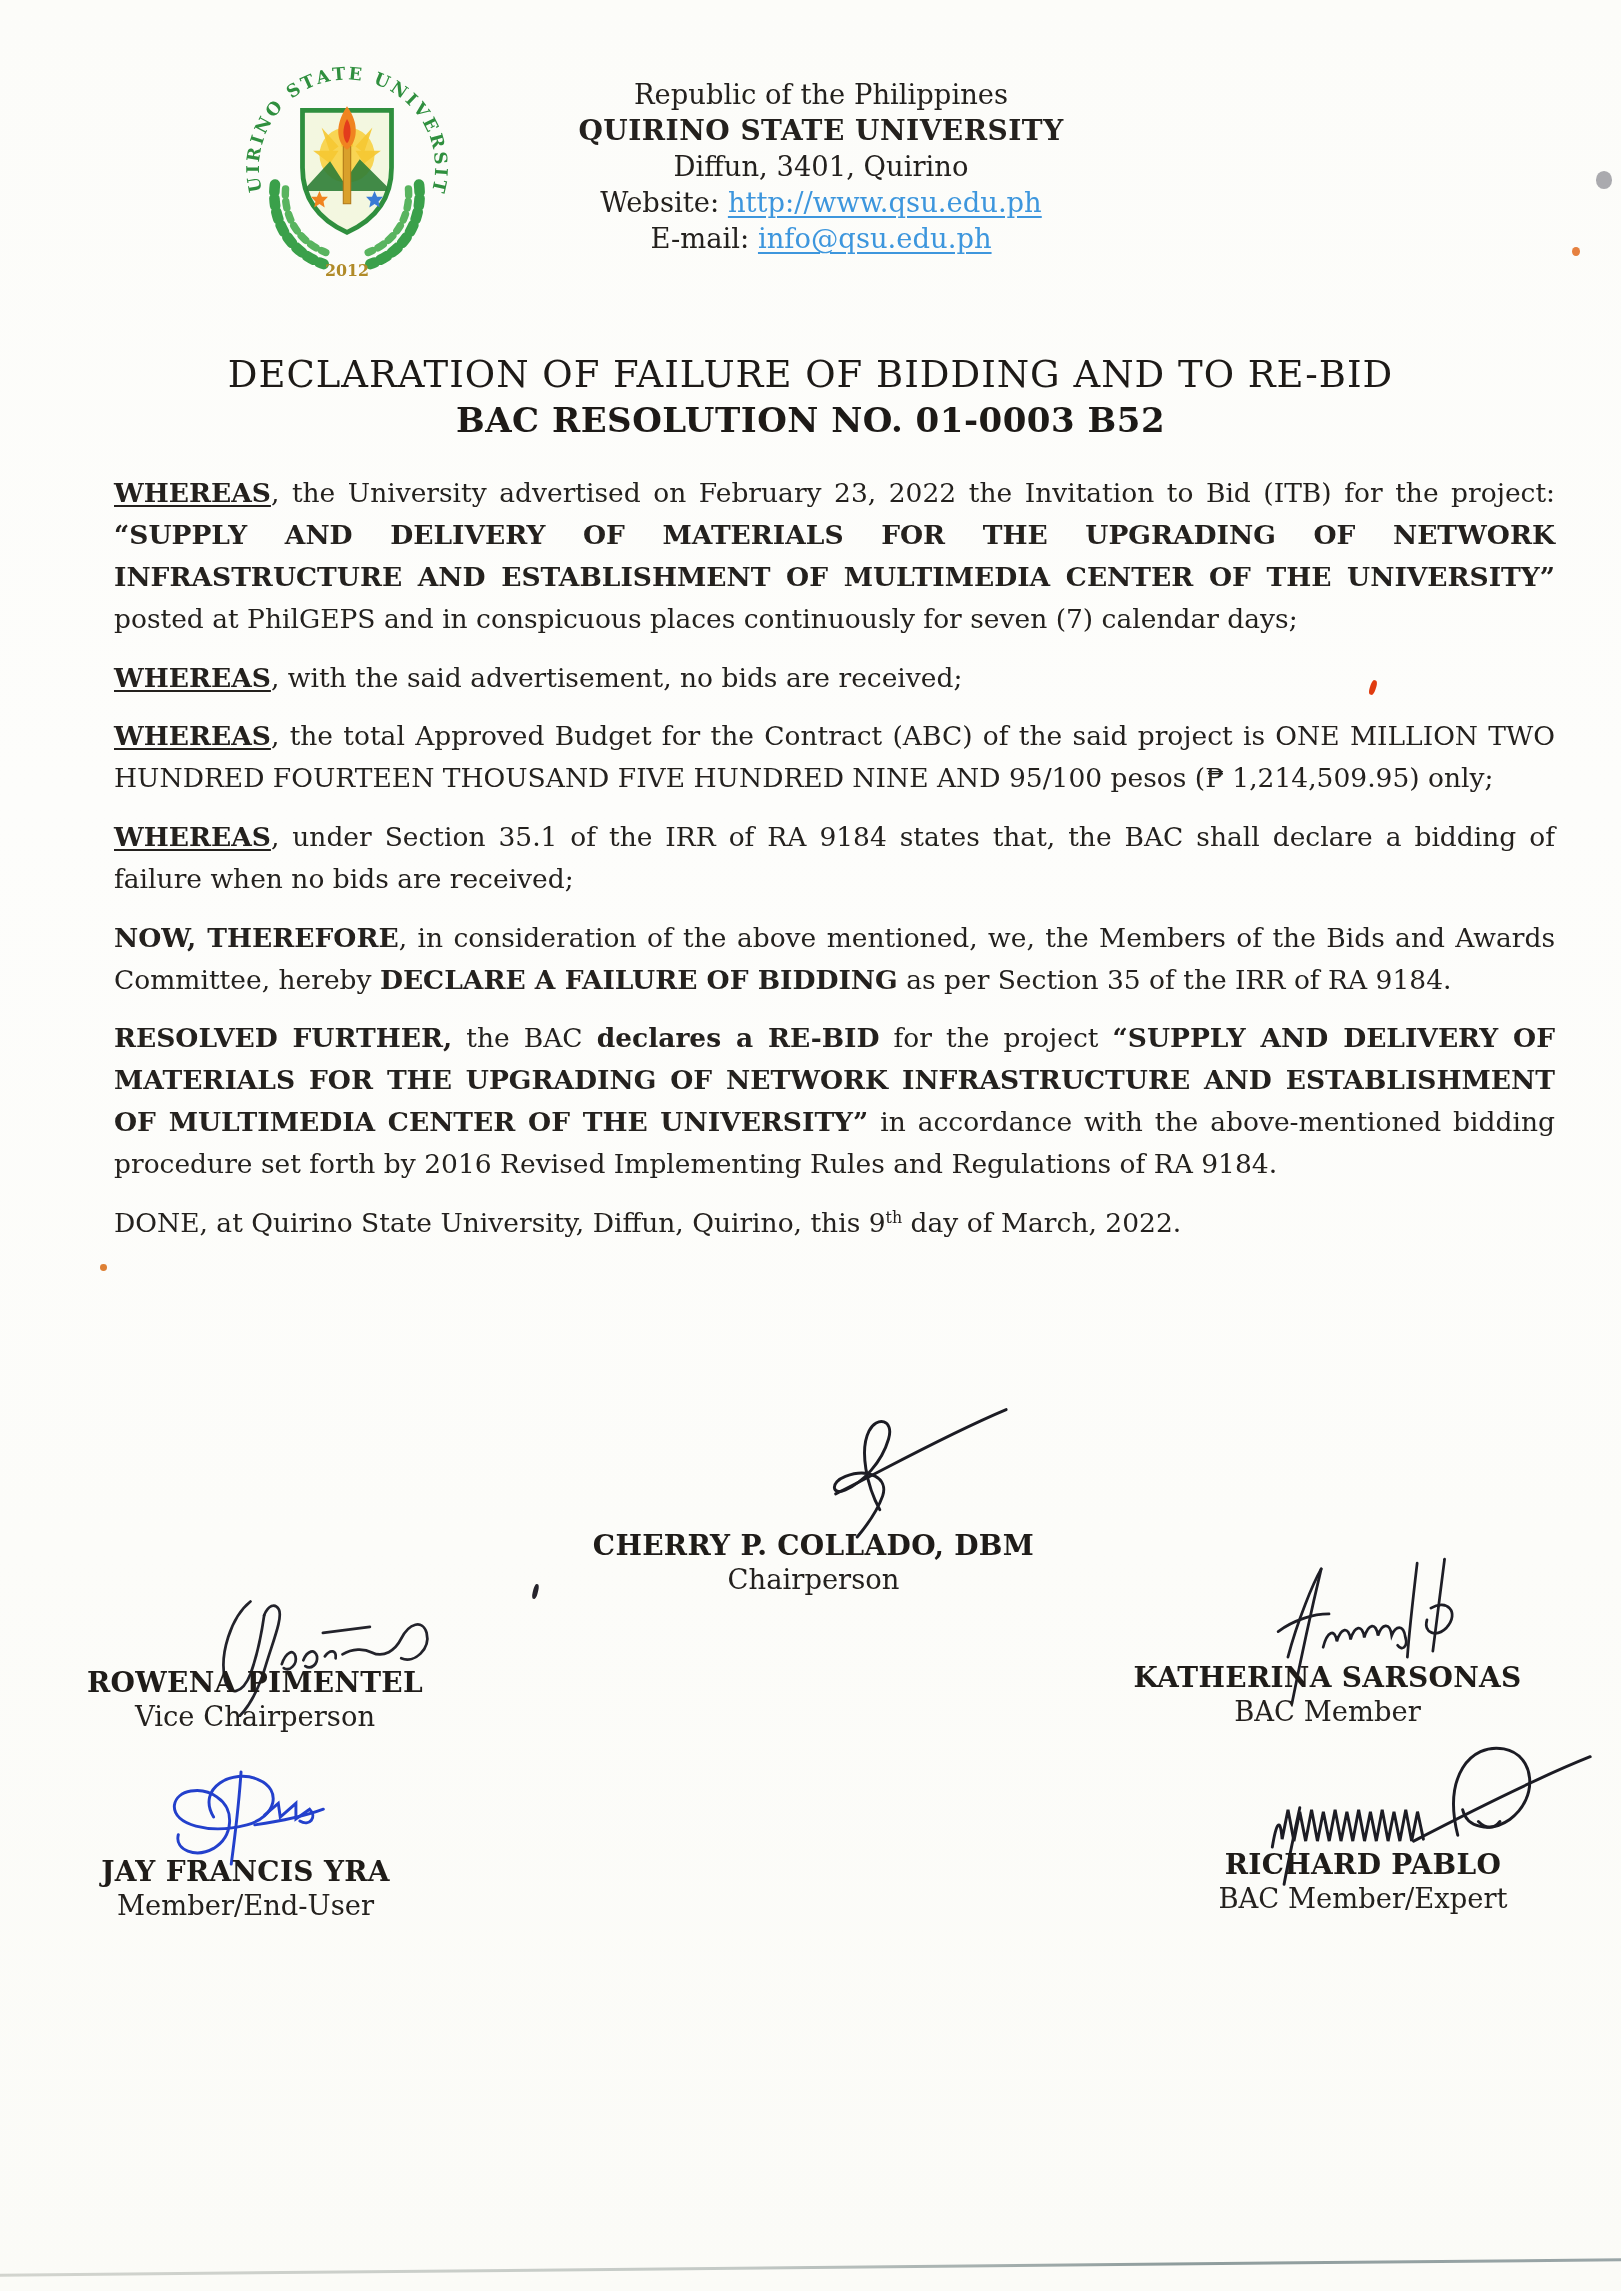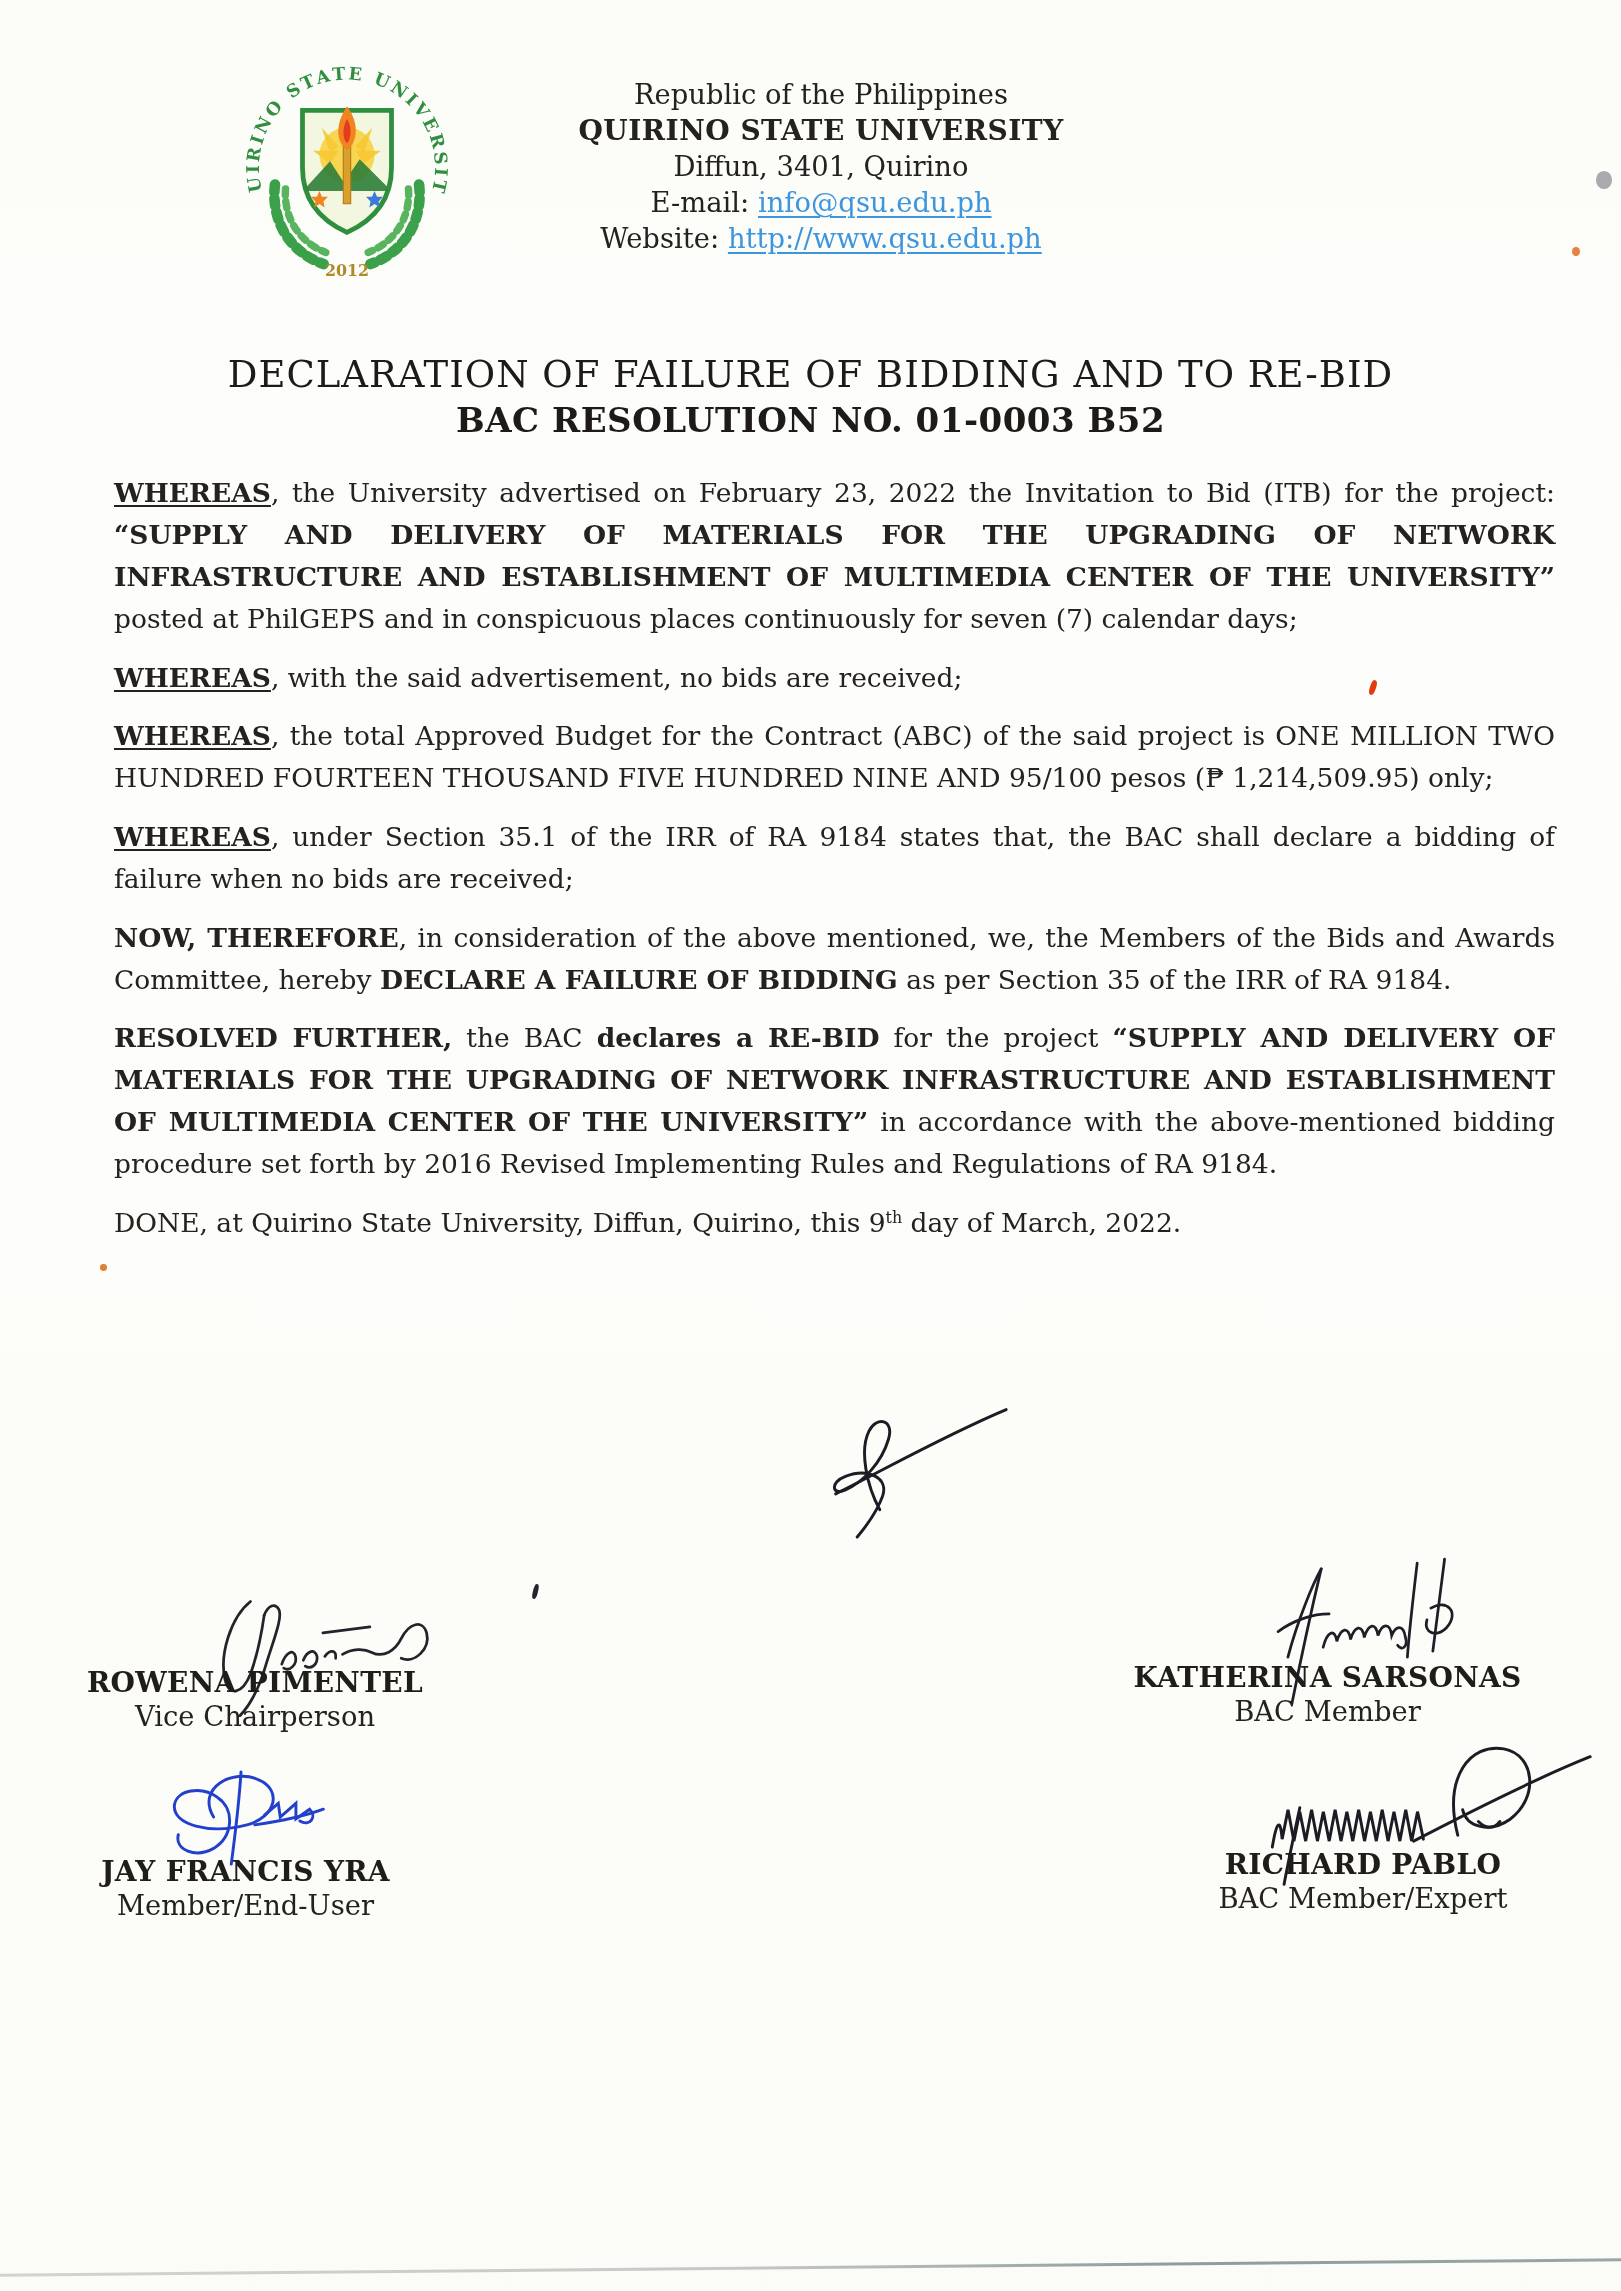--- a/index.html
+++ b/index.html
@@ -114,26 +114,26 @@
         <path transform="translate(126,142) scale(1)" fill="#3a7bd5" d="M0,-8 L2.35,-2.47 L8,-2.47 L3.8,1.9 L4.94,7.6 L0,4.2 L-4.94,7.6 L-3.8,1.9 L-8,-2.47 L-2.35,-2.47 Z"></path>
       </g>
       <text x="100" y="214" text-anchor="middle" font-size="15" font-weight="bold" fill="#b08a28" font-family="DejaVu Serif, Liberation Serif, serif">2012</text>
     </svg>
 
     <div class="head-text">
       <div>Republic of the Philippines</div>
       <div class="head-uni">QUIRINO STATE UNIVERSITY</div>
       <div>Diffun, 3401, Quirino</div>
       <div>
+        <span>Website:</span>
+        <span class="link">http://www.qsu.edu.ph</span>
+      </div>
+      <div>
         <span>E-mail:</span>
         <span class="link">info@qsu.edu.ph</span>
-      </div>
-      <div>
-        <span>Website:</span>
-        <span class="link">http://www.qsu.edu.ph</span>
       </div>
     </div>
   </header>
 
   <div class="doc-title">DECLARATION OF FAILURE OF BIDDING AND TO RE-BID</div>
   <div class="doc-subtitle">BAC RESOLUTION NO. 01-0003 B52</div>
 
   <main class="body-text">
     <p class="para"><span class="b u">WHEREAS</span><span>, the University advertised on February 23, 2022 the Invitation to Bid (ITB) for the project: </span><span class="b">“SUPPLY AND DELIVERY OF MATERIALS FOR THE UPGRADING OF NETWORK INFRASTRUCTURE AND ESTABLISHMENT OF MULTIMEDIA CENTER OF THE UNIVERSITY”</span><span> posted at PhilGEPS and in conspicuous places continuously for seven (7) calendar days;</span></p>
     <p class="para"><span class="b u">WHEREAS</span><span>, with the said advertisement, no bids are received;</span></p>
@@ -144,20 +144,24 @@
     <p class="para"><span>DONE, at Quirino State University, Diffun, Quirino, this 9</span><span class="sup">th</span><span> day of March, 2022.</span></p>
   </main>
 
 
   <svg class="sig-svg svg-chair" width="294" height="147" viewBox="0 0 300 150">
     <g fill="none" stroke="#1c1c24" stroke-width="3" stroke-linecap="round">
       <path d="M163 120 C 150 96 142 60 152 40 C 160 24 178 28 172 48 C 165 72 146 92 128 100 C 114 106 112 92 128 86 C 152 77 172 88 166 106 C 161 120 150 136 140 148"></path>
       <path d="M118 104 C 170 78 230 44 292 18"></path>
     </g>
   </svg>
+  <div class="sig-block sig-chair">
+    <div class="sig-name">CHERRY P. COLLADO, DBM</div>
+    <div class="sig-role">Chairperson</div>
+  </div>
 
   <svg class="sig-svg svg-vice" width="284" height="137" viewBox="0 0 290 140">
     <g fill="none" stroke="#23232b" stroke-width="2.8" stroke-linecap="round">
       <path d="M76 22 C 56 38 44 76 50 102 C 54 120 68 116 76 96 C 84 74 88 50 90 36"></path>
       <path d="M90 36 C 94 26 101 23 105 30 C 109 38 100 60 92 86 C 84 114 74 130 64 140"></path>
       <path d="M108 86 C 112 74 120 70 122 78 C 124 86 116 94 110 90"></path>
       <path d="M130 82 C 134 72 142 70 144 78 C 145 86 138 92 132 88"></path>
       <path d="M152 78 C 158 70 164 72 163 80"></path>
       <path d="M150 54 L 198 48"></path>
       <path d="M170 76 C 180 70 192 70 200 74 C 212 80 224 72 230 60 C 238 44 252 40 256 54 C 260 70 244 86 230 80"></path>

